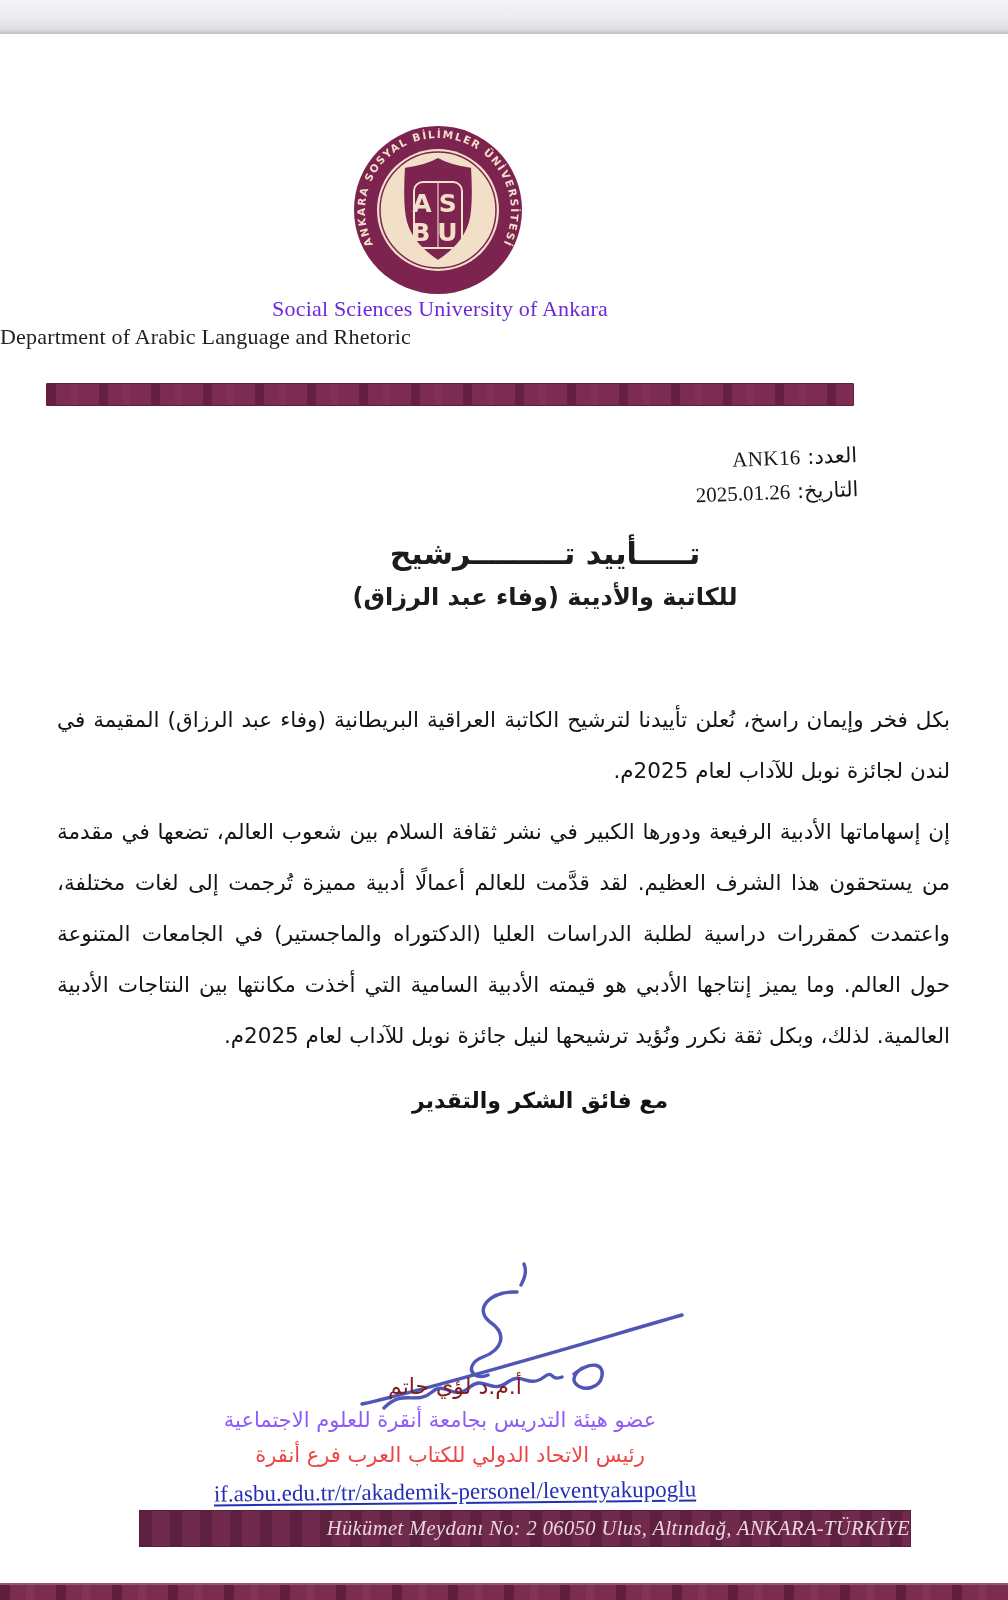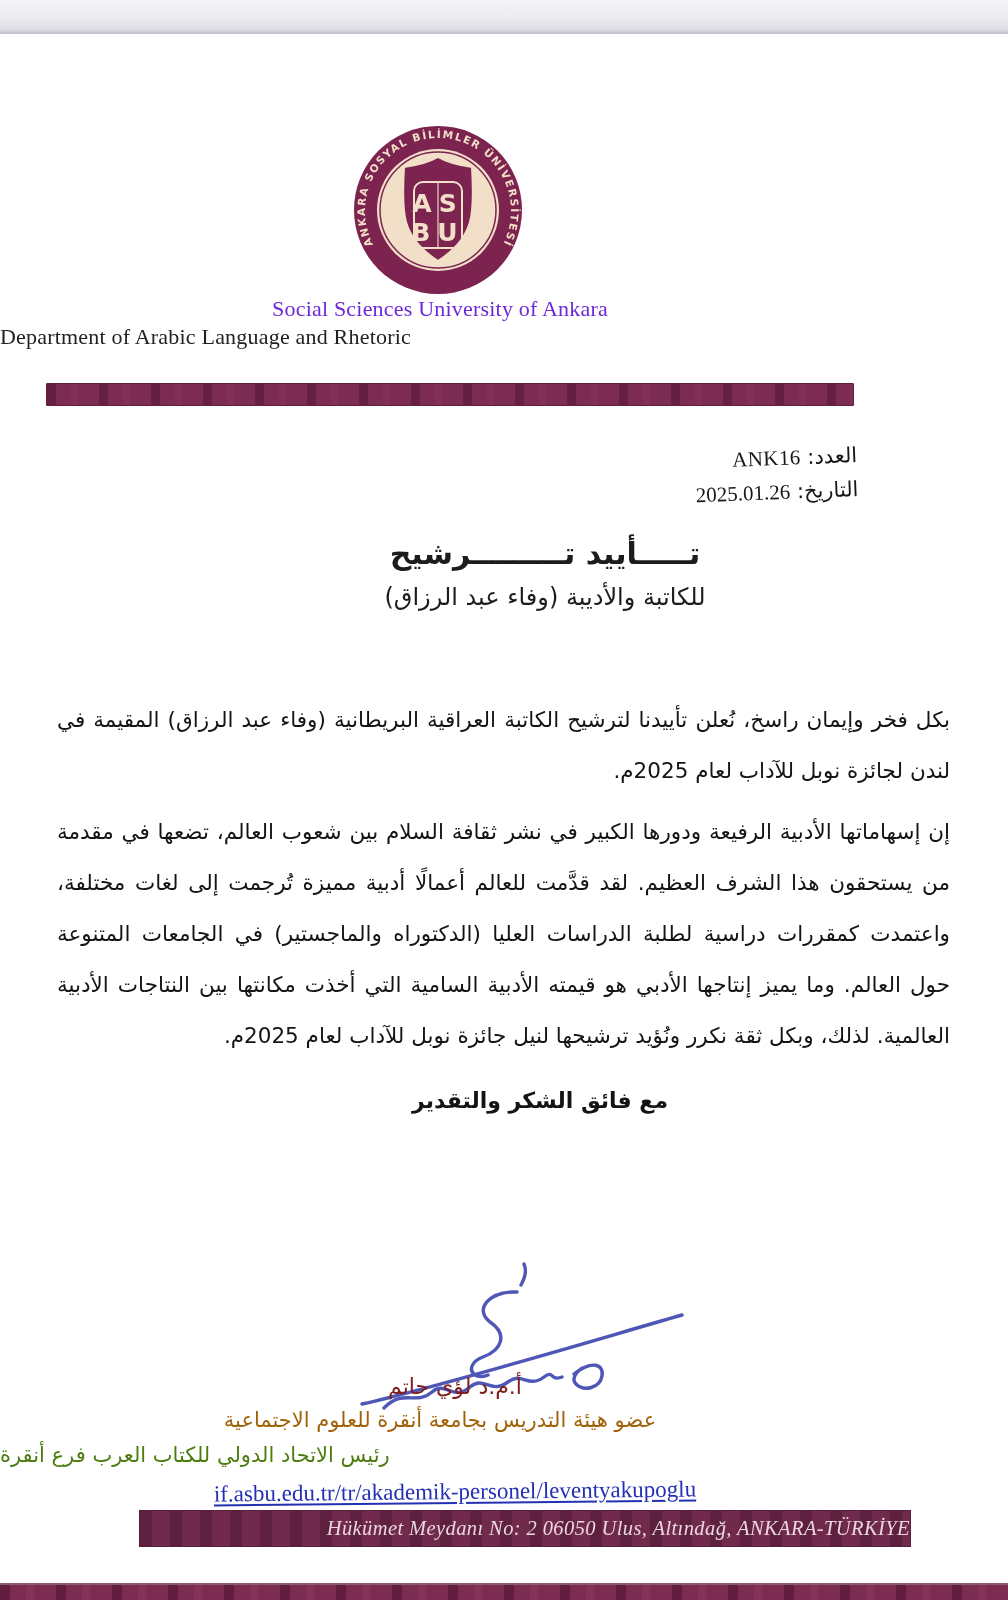--- a/index.html
+++ b/index.html
@@ -37,41 +37,41 @@
   .meta{
     position:absolute;right:150px;top:438px;text-align:right;direction:rtl;
     font-size:21px;line-height:34px;transform:rotate(-2.2deg);transform-origin:right center;
     color:#17171a;
   }
   .meta .val{font-family:"Liberation Serif",serif;letter-spacing:.4px;}
   
   .title-block{position:absolute;left:0;top:536px;width:1008px;text-align:center;
     direction:rtl;padding-left:82px;box-sizing:border-box;}
   .title-main{font-size:30px;font-weight:bold;letter-spacing:.5px;}
-  .title-sub{font-size:24px;font-weight:normal;margin-top:12px;}
+  .title-sub{font-size:24px;font-weight:bold;margin-top:12px;}
   
   .body-block{
     position:absolute;right:58px;top:694px;width:908px;direction:rtl;
     font-size:21.5px;line-height:51px;text-align:justify;color:#141416;
   }
   .body-block p{margin:0 0 10px 15px;}
   .closing{width:820px;text-align:center;font-weight:bold;font-size:22px;margin-top:14px;}
   
   .signature-svg{position:absolute;left:292px;top:1258px;width:446px;height:152px;}
   .sig-name{
     position:absolute;left:0;top:1374px;width:910px;text-align:center;direction:rtl;
     font-size:22px;color:#7f1d1d;
   }
   .sig-role1{
     position:absolute;left:0;top:1408px;width:880px;text-align:center;direction:rtl;
-    font-size:21px;color:#a16207;
+    font-size:21px;color:#8b5cf6;
   }
   .sig-role2{
-    position:absolute;left:0;top:1443px;width:900px;text-align:left;direction:rtl;
-    font-size:21px;color:#4d7c0f;
+    position:absolute;left:0;top:1443px;width:900px;text-align:center;direction:rtl;
+    font-size:21px;color:#ef4444;
   }
   .profile-link{
     position:absolute;left:0;top:1479px;width:910px;text-align:center;
     font-family:"Liberation Serif",serif;font-size:23px;
     transform:rotate(-.6deg);
   }
   .profile-link a{color:#2430b4;text-decoration:underline;text-underline-offset:3px;}
   
   .address-bar{
     position:absolute;left:139px;top:1510px;width:770px;height:35px;

